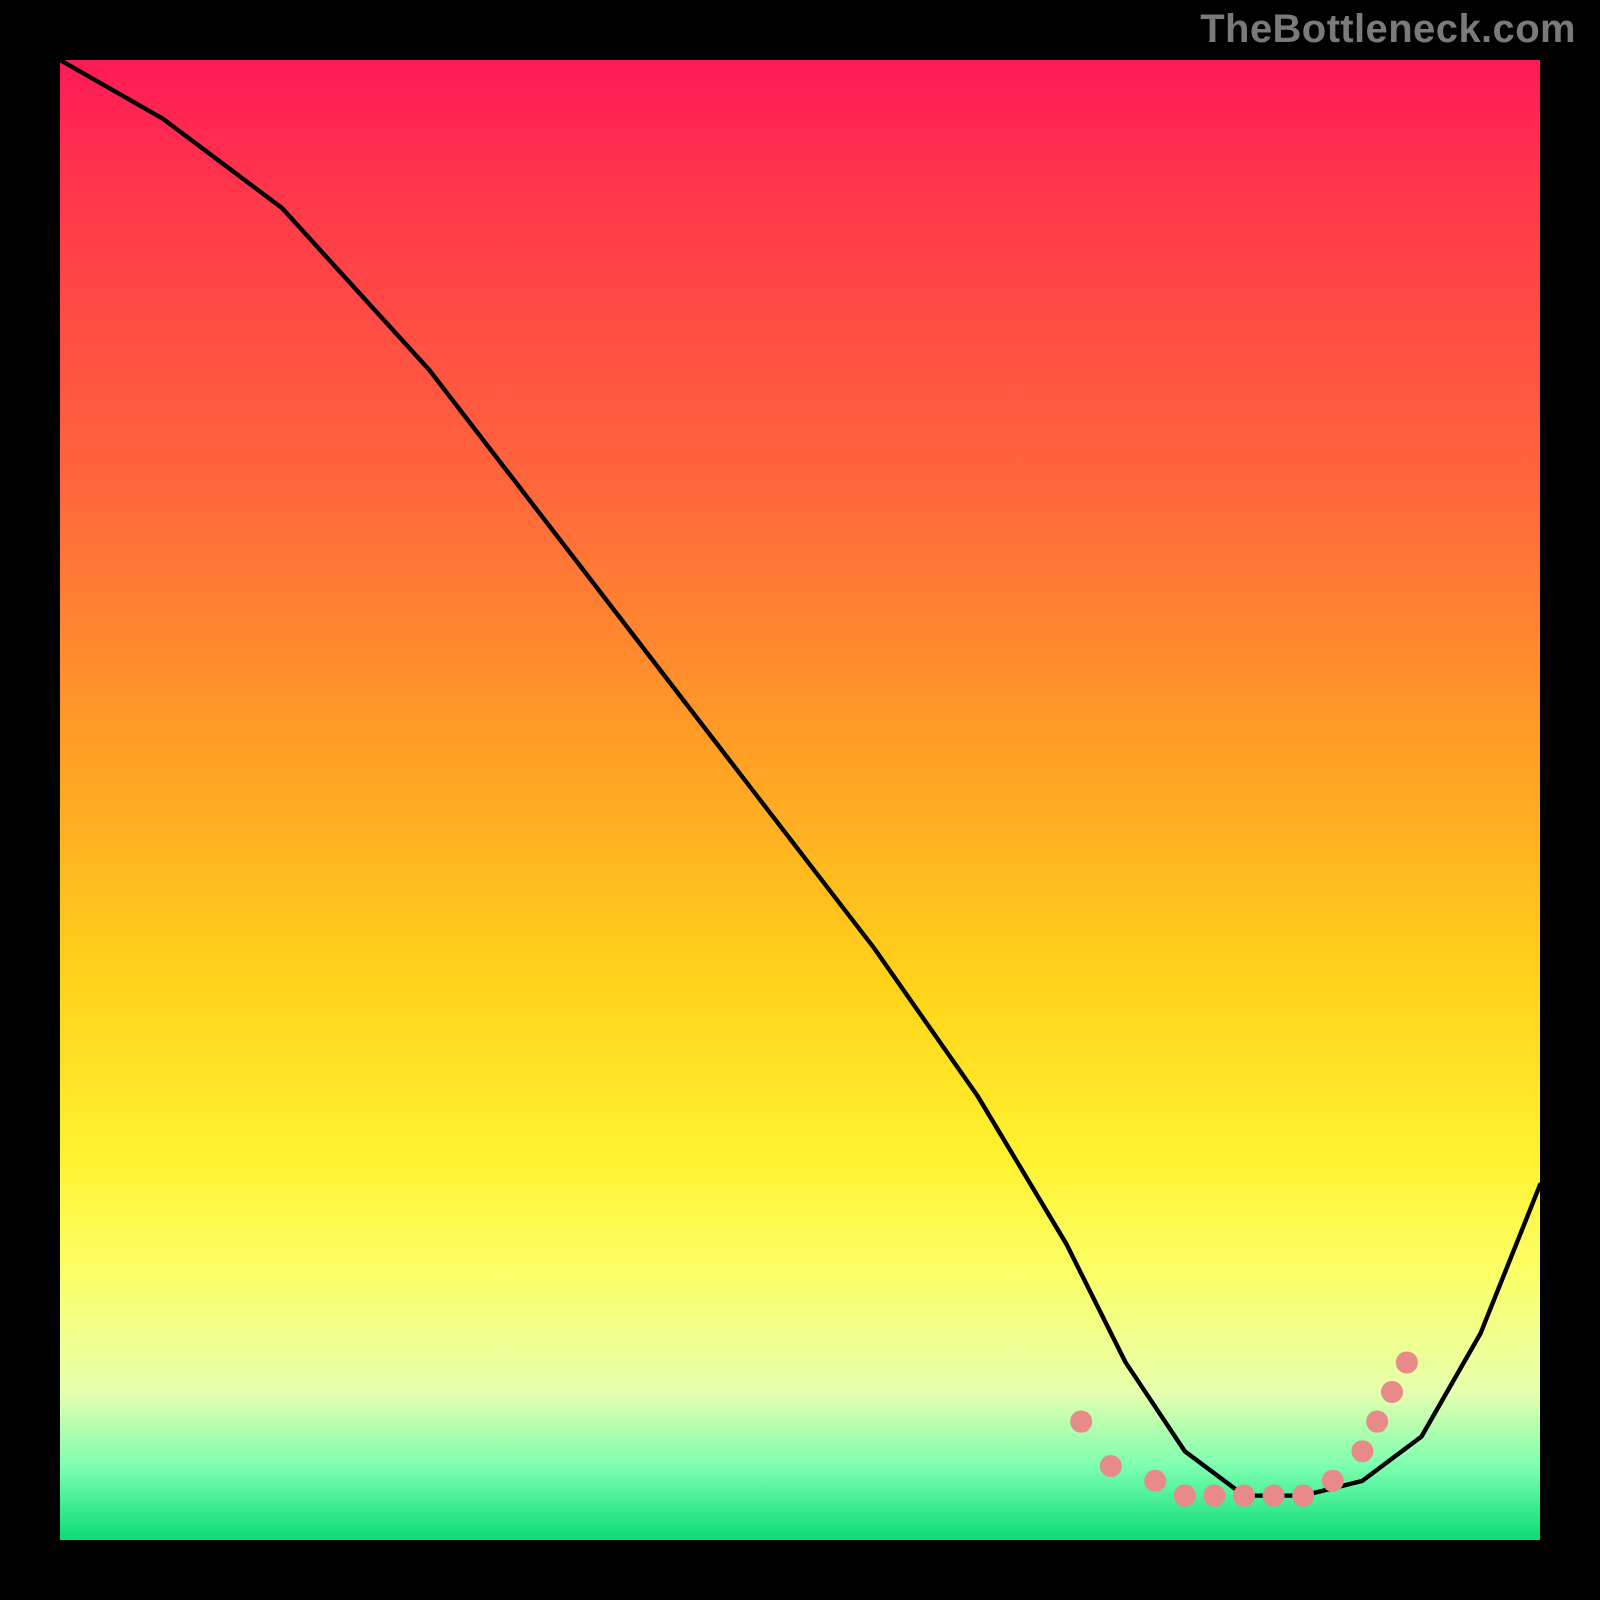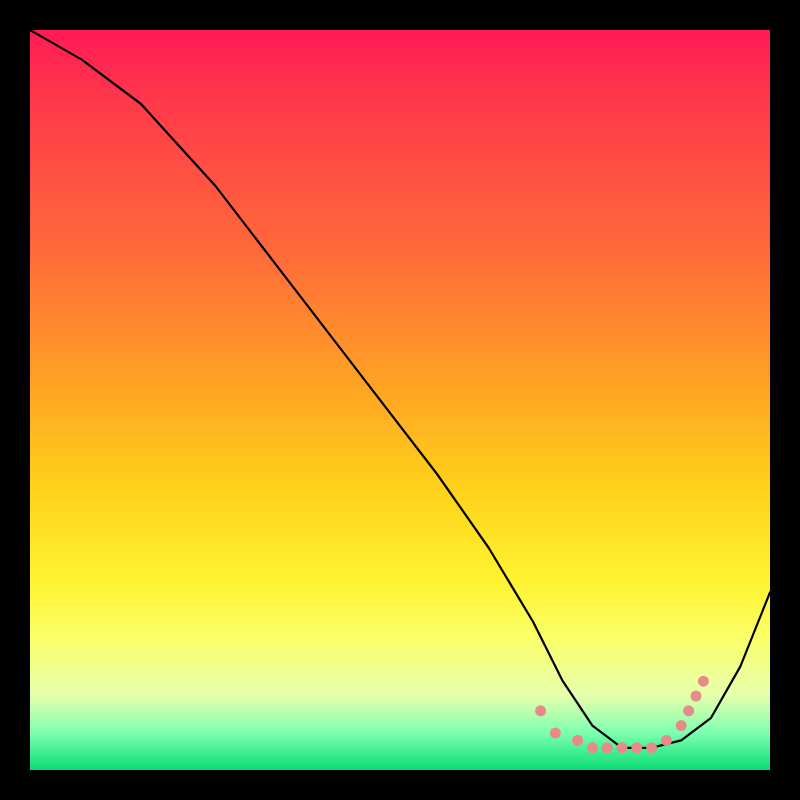--- a/index.html
+++ b/index.html
@@ -54,20 +54,21 @@
     top: 0;
     width: 740px;
     height: 740px;
     z-index: 2;
   }
 </style>
 </head>
 <body>
 
 <div class="frame">
+  <div class="watermark">TheBottleneck.com</div>
 
   <div class="plot">
     <svg class="curve" viewBox="0 0 740 740" preserveAspectRatio="none">
       <path fill="none" stroke="#000" stroke-width="2.2" stroke-linecap="round" stroke-linejoin="round" d="M0.0 0.0 L51.8 29.6 L111.0 74.0 L185.0 155.4 L259.0 251.6 L333.0 347.8 L407.0 444.0 L458.8 518.0 L503.2 592.0 L532.8 651.2 L562.4 695.6 L592.0 717.8 L621.6 717.8 L651.2 710.4 L680.8 688.2 L710.4 636.4 L740.0 562.4"></path>
       <g>
           <circle cx="510.6" cy="680.8" r="5.5" fill="#e88a8a"></circle>
           <circle cx="525.4" cy="703.0" r="5.5" fill="#e88a8a"></circle>
           <circle cx="547.6" cy="710.4" r="5.5" fill="#e88a8a"></circle>
           <circle cx="562.4" cy="717.8" r="5.5" fill="#e88a8a"></circle>
           <circle cx="577.2" cy="717.8" r="5.5" fill="#e88a8a"></circle>

